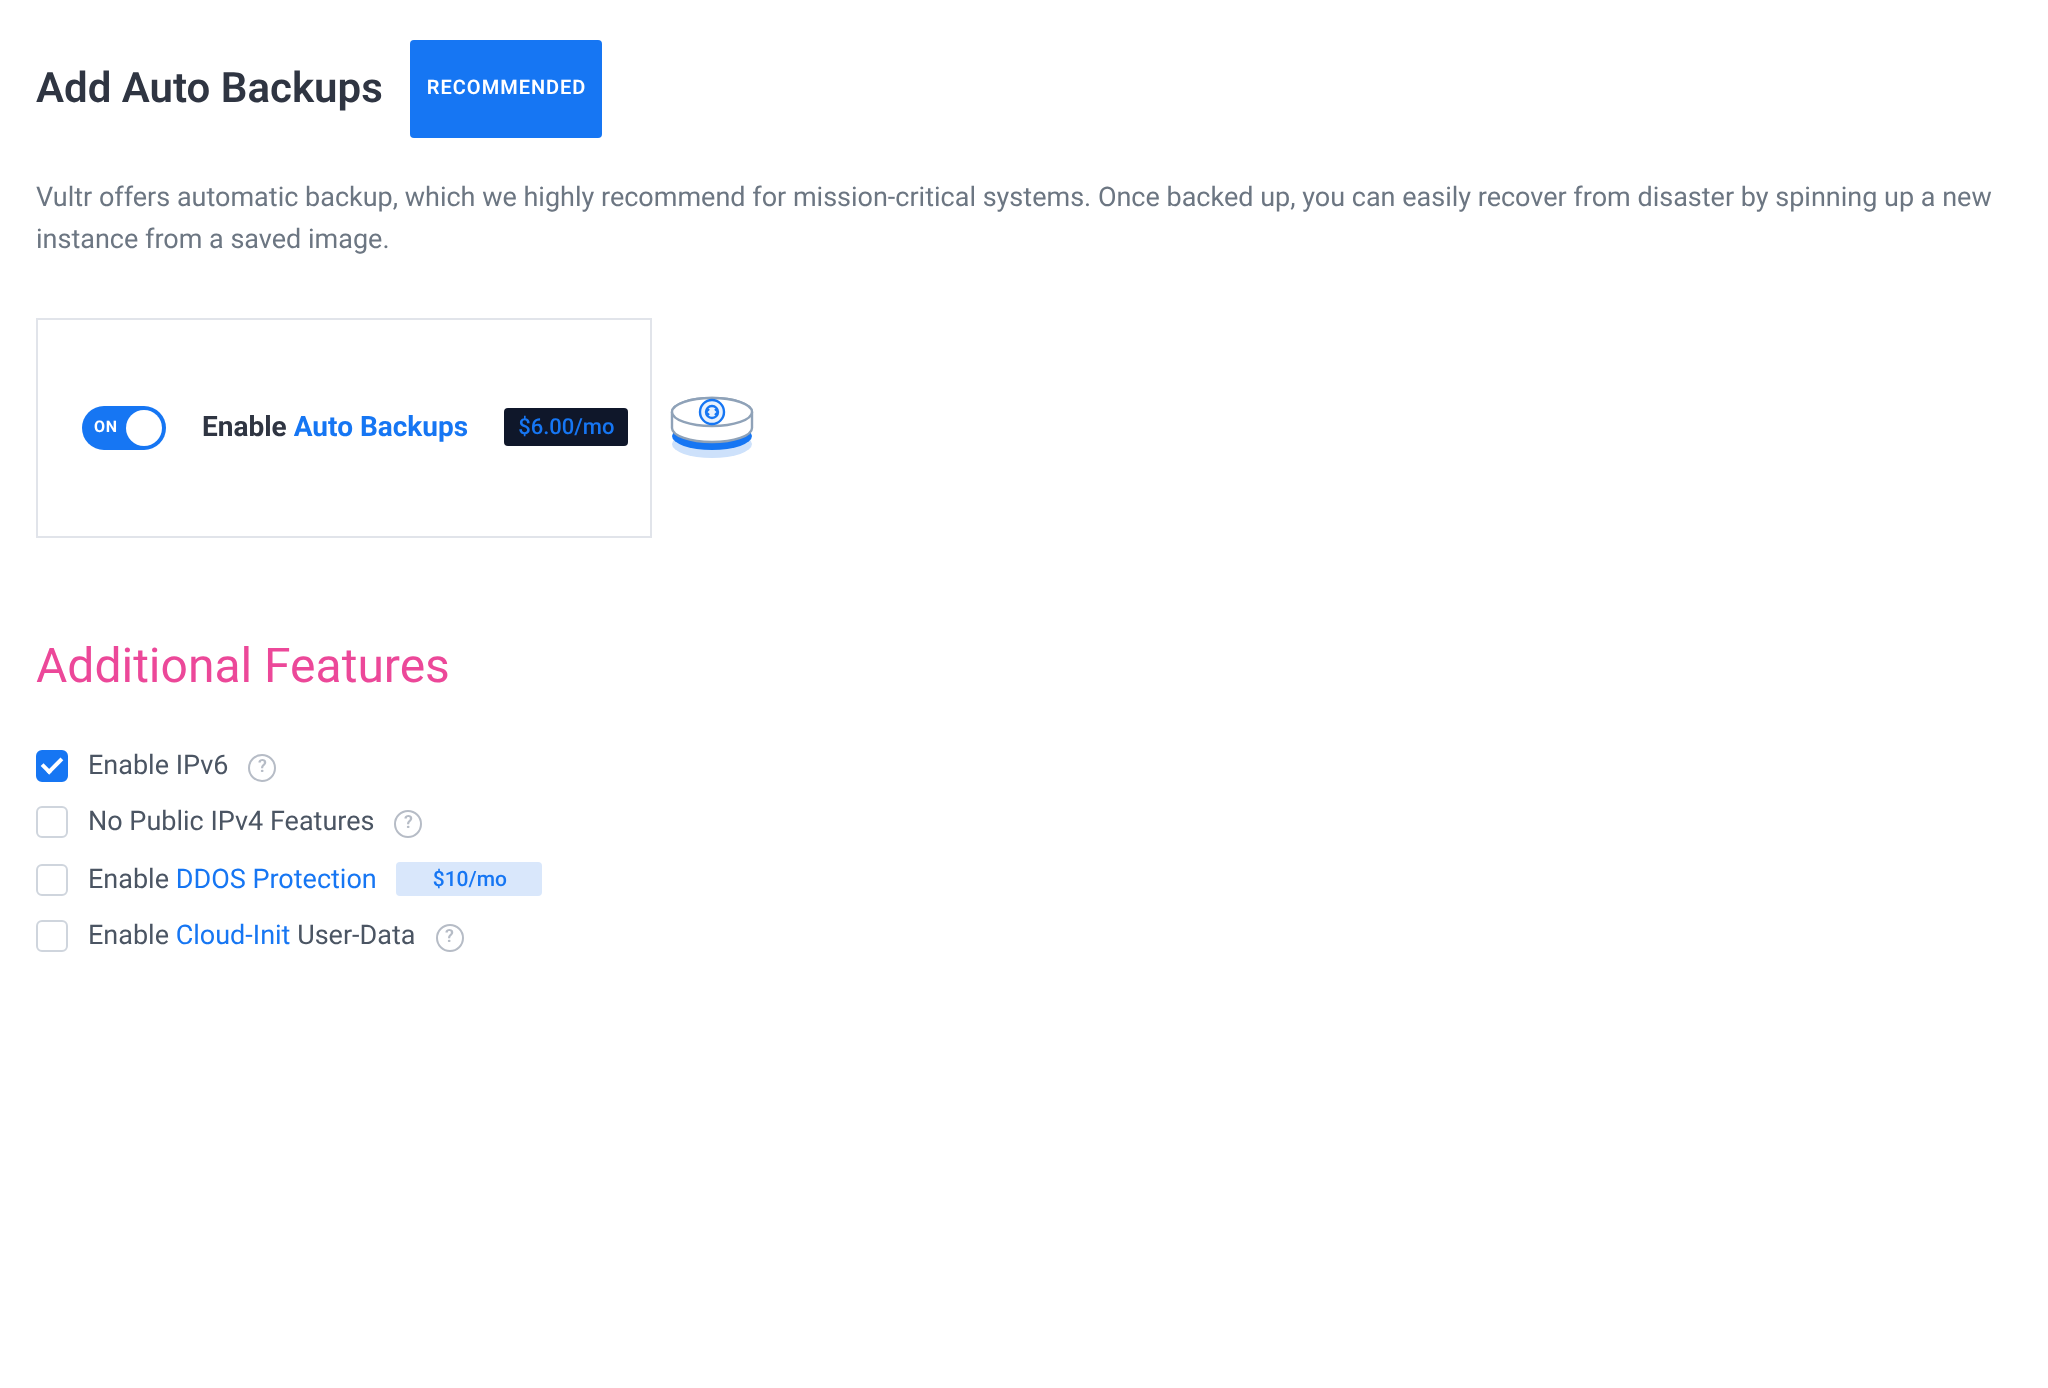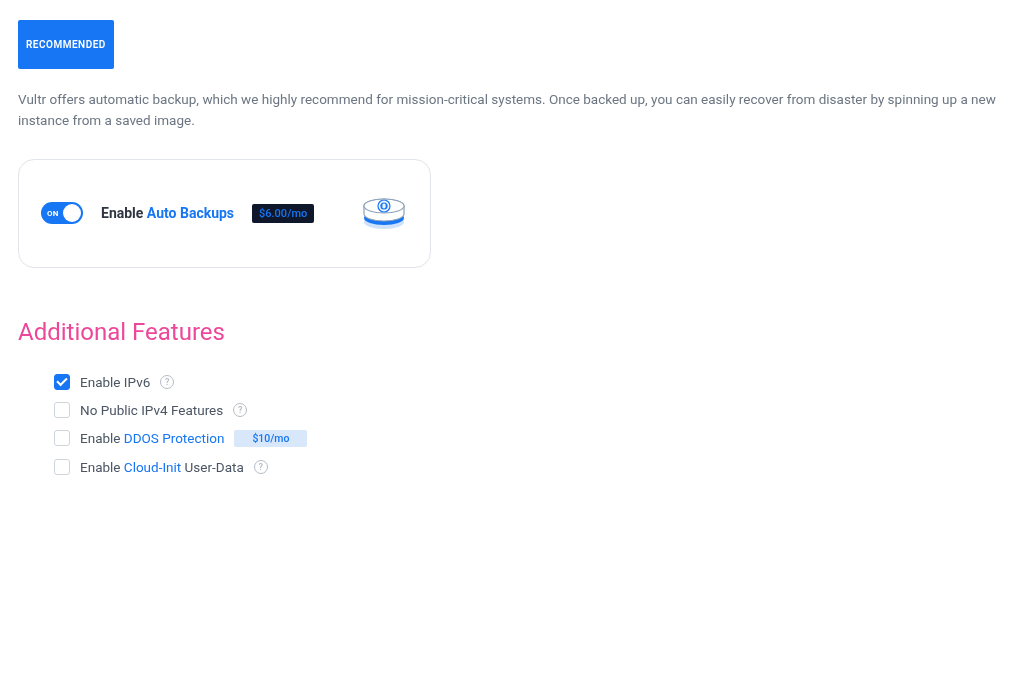--- a/index.html
+++ b/index.html
@@ -37,26 +37,26 @@
     }
     .section-description {
       color: #6c7682;
       font-size: 13.5px;
       line-height: 1.55;
       margin-bottom: 28px;
       max-width: 980px;
     }
     .backup-card {
       border: 1px solid #e1e4ea;
-      border-radius: 16px;
+      border-radius: 0;
       padding: 28px 22px;
       display: flex;
       align-items: center;
       gap: 18px;
-      width: 413px;
+      width: 308px;
       margin-bottom: 50px;
     }
     .toggle {
       position: relative;
       width: 42px;
       height: 22px;
       background: #1676f3;
       border-radius: 11px;
       display: flex;
       align-items: center;
@@ -103,26 +103,25 @@
       flex-shrink: 0;
     }
     .features-title {
       font-size: 24px;
       font-weight: 400;
       color: #ec4899;
       margin-bottom: 28px;
     }
     .feature-row {
       display: flex;
-      align-items: center;
+      align-items: flex-end;
       gap: 10px;
       margin-bottom: 12px;
       font-size: 13.5px;
       color: #4b5563;
-      margin-left: 36px;
     }
     .checkbox {
       width: 16px;
       height: 16px;
       border: 1.5px solid #cfd5dd;
       border-radius: 3px;
       display: flex;
       align-items: center;
       justify-content: center;
       cursor: pointer;
@@ -162,20 +161,21 @@
       font-size: 10.5px;
       font-weight: 500;
       padding: 2px 18px;
       border-radius: 2px;
     }
   </style>
 </head>
 <body>
 
 <div class="section-header">
+  <h2 class="section-title">Add Auto Backups</h2>
   <span class="badge-recommended">RECOMMENDED</span>
 </div>
 
 <p class="section-description">Vultr offers automatic backup, which we highly recommend for mission-critical systems. Once backed up, you can easily recover from disaster by spinning up a new instance from a saved image.</p>
 
 <div class="backup-card">
   <div class="toggle">
     <span class="toggle-label">ON</span>
     <span class="toggle-knob"></span>
   </div>

